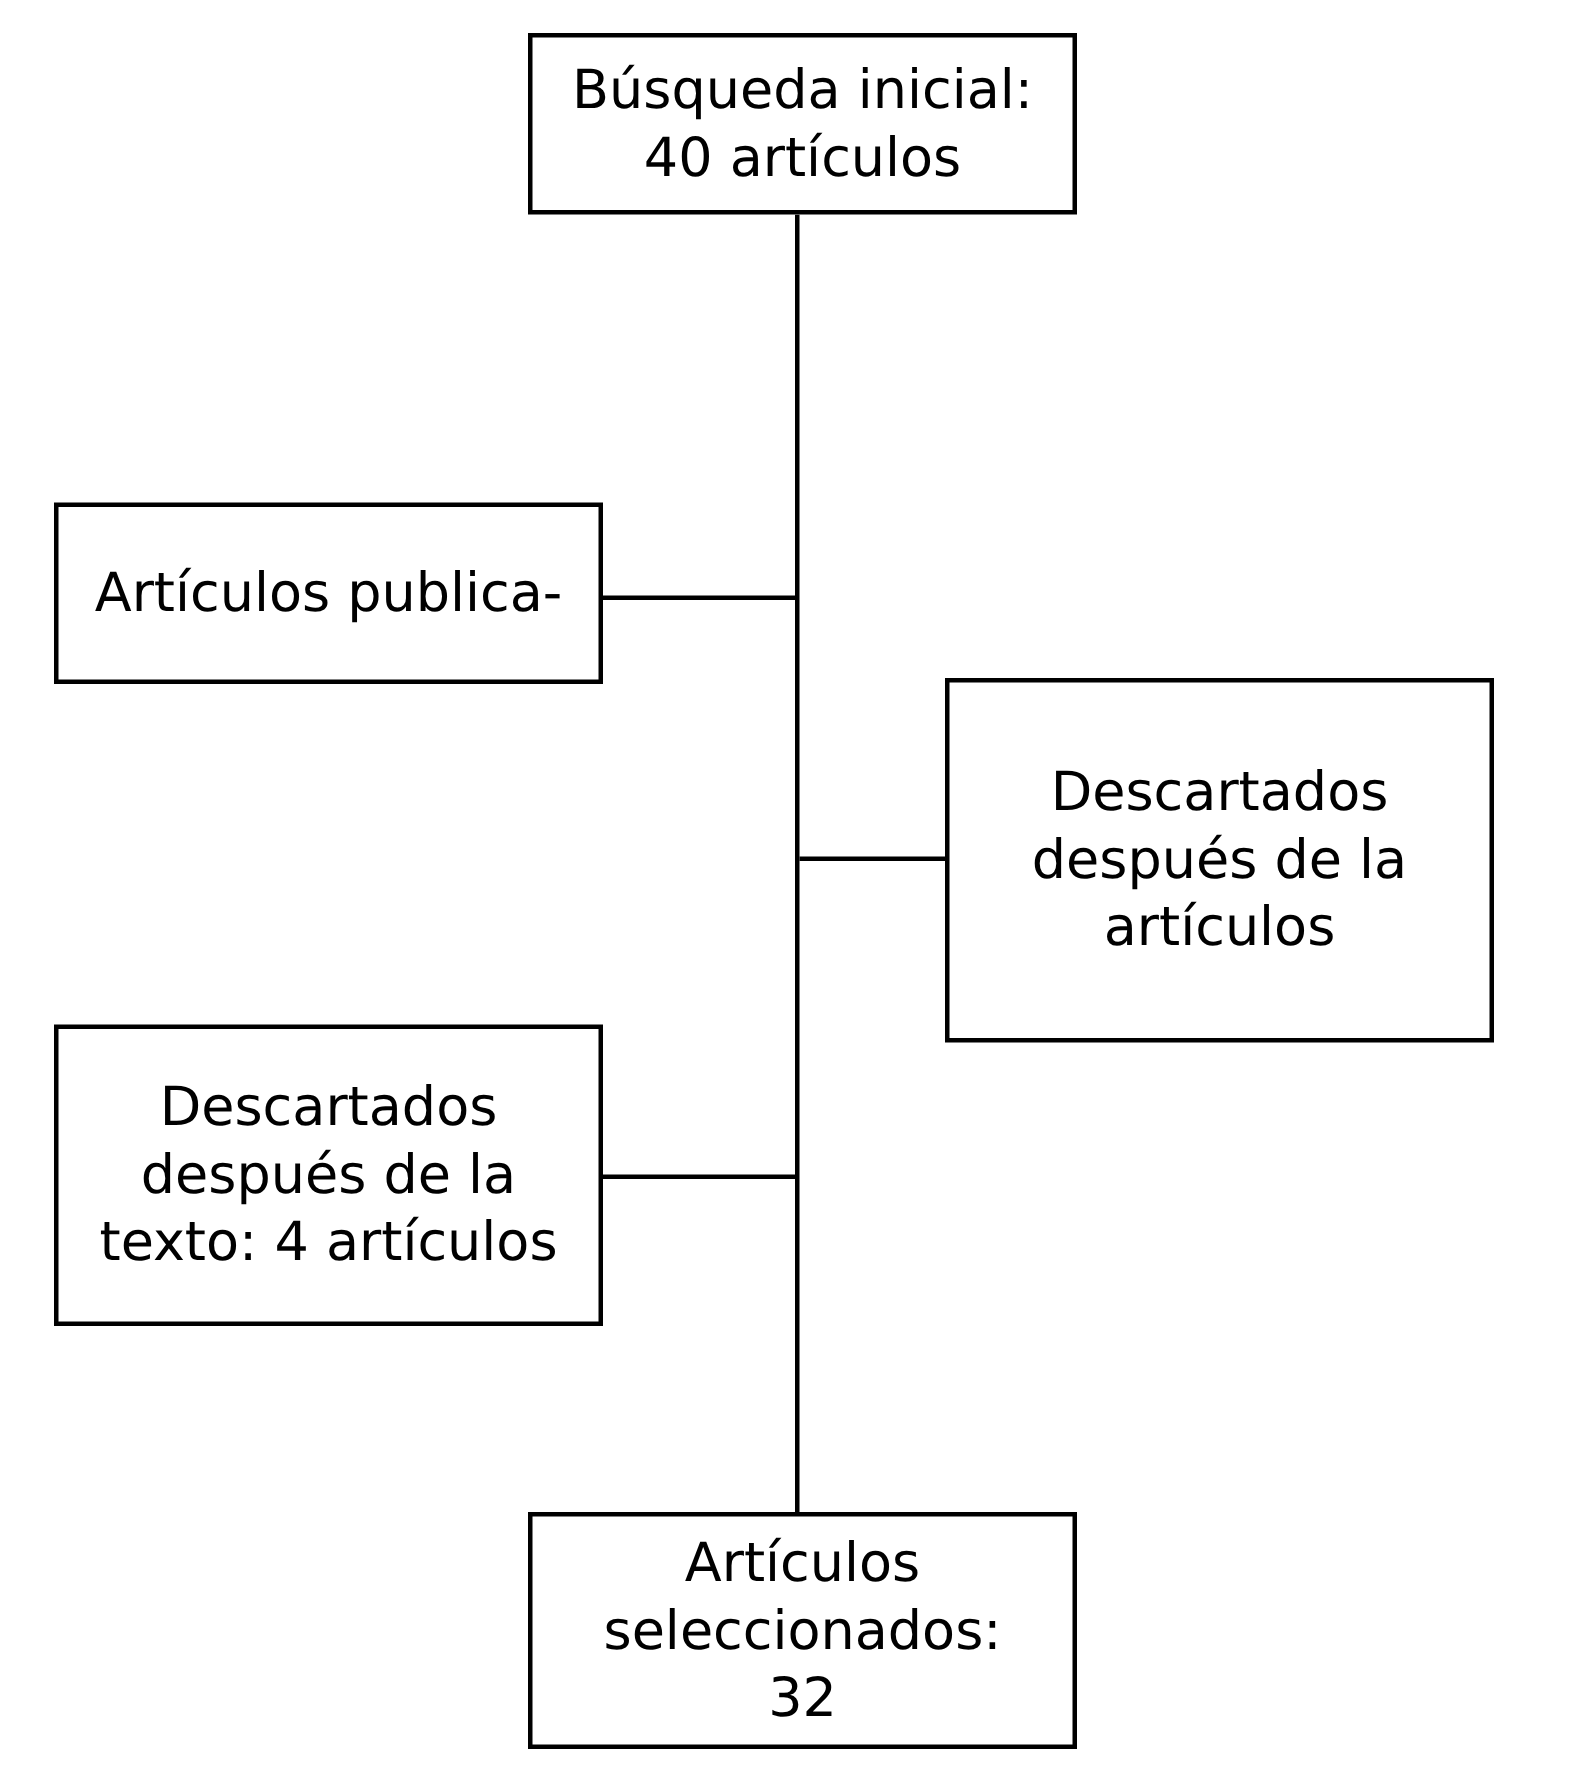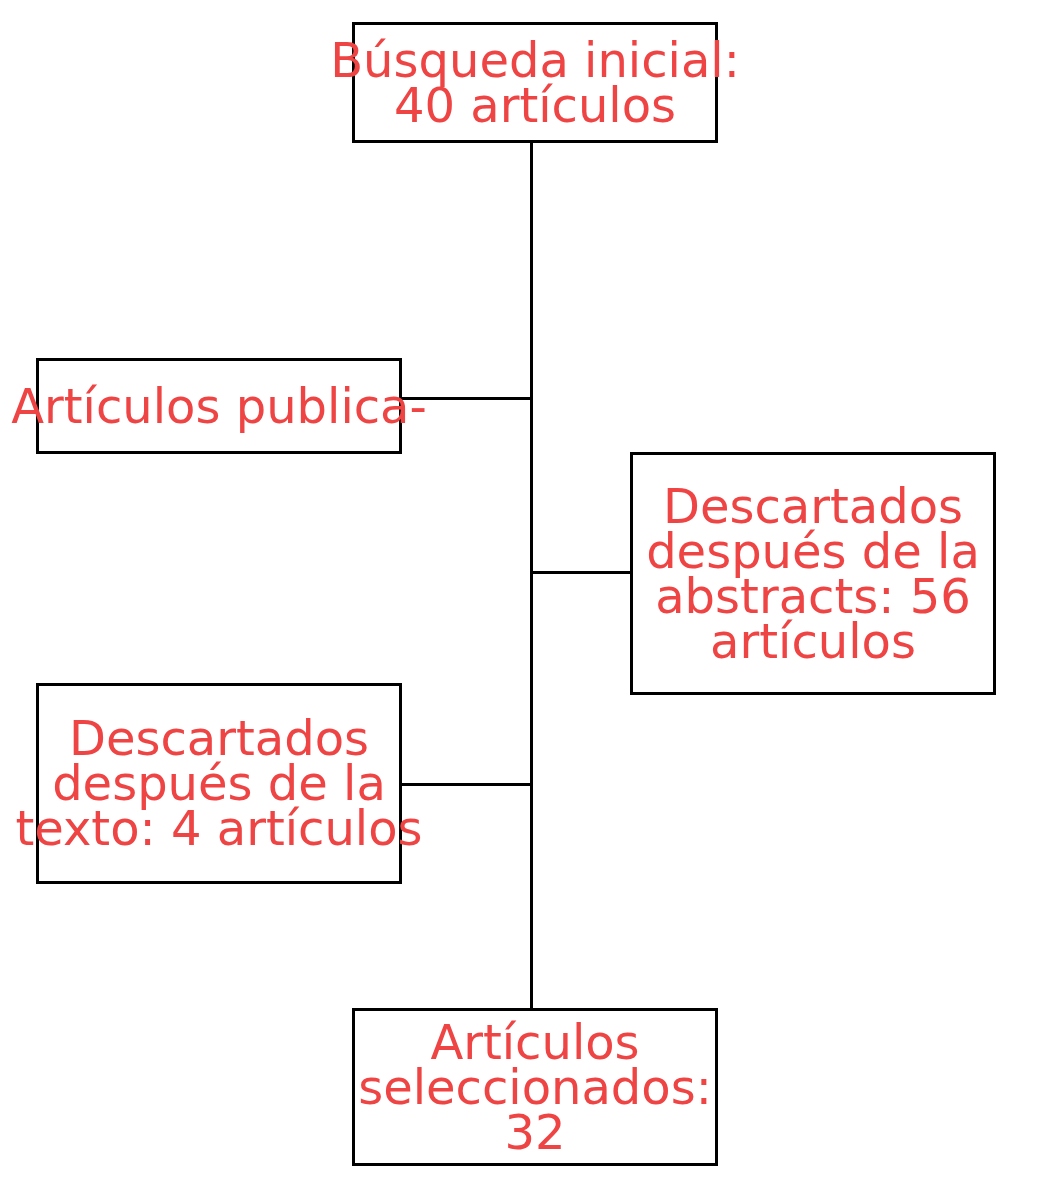--- a/index.html
+++ b/index.html
@@ -18,34 +18,34 @@
   .flow-box {
     position: absolute;
     box-sizing: border-box;
     border: 3px solid #000000;
     background: #ffffff;
     display: flex;
     flex-direction: column;
     align-items: center;
     justify-content: center;
     text-align: center;
-    font-size: 48px;
+    font-size: 36px;
     line-height: 45px;
-    color: #ef4444;
+    color: #000000;
   }
   .flow-box .text-line {
     white-space: nowrap;
   }
   .connector {
     position: absolute;
     background: #000000;
   }
   
   #box-busqueda-inicial        { left: 352px; top: 22px;   width: 366px; height: 121px; }
-  #box-articulos-publicados    { left: 36px;  top: 358px;  width: 366px; height: 96px; }
+  #box-articulos-publicados    { left: 36px;  top: 335px;  width: 366px; height: 121px; }
   #box-descartados-abstracts   { left: 630px; top: 452px;  width: 366px; height: 243px; }
   #box-descartados-texto       { left: 36px;  top: 683px;  width: 366px; height: 201px; }
   #box-articulos-seleccionados { left: 352px; top: 1008px; width: 366px; height: 158px; }
   
   #connector-main-vertical        { left: 530px; top: 143px; width: 3px;   height: 865px; }
   #connector-publicados-branch    { left: 401px; top: 397px; width: 129px; height: 3px; }
   #connector-abstracts-branch     { left: 533px; top: 571px; width: 97px;  height: 3px; }
   #connector-texto-branch         { left: 401px; top: 783px; width: 129px; height: 3px; }
 </style>
 </head>
@@ -63,21 +63,20 @@
     <div class="text-line">40 artículos</div>
   </div>
 
   <div class="flow-box" id="box-articulos-publicados">
     <div class="text-line">Artículos publica-</div>
   </div>
 
   <div class="flow-box" id="box-descartados-abstracts">
     <div class="text-line">Descartados</div>
     <div class="text-line">después de la</div>
-    <div class="text-line">abstracts: 56</div>
     <div class="text-line">artículos</div>
   </div>
 
   <div class="flow-box" id="box-descartados-texto">
     <div class="text-line">Descartados</div>
     <div class="text-line">después de la</div>
     <div class="text-line">texto: 4 artículos</div>
   </div>
 
   <div class="flow-box" id="box-articulos-seleccionados">

